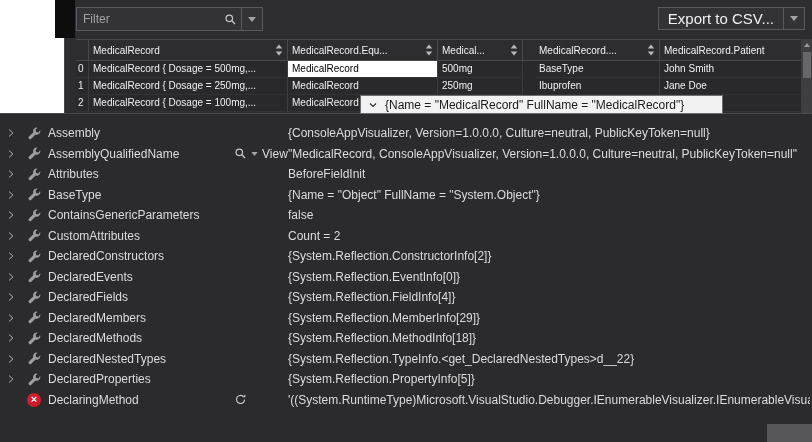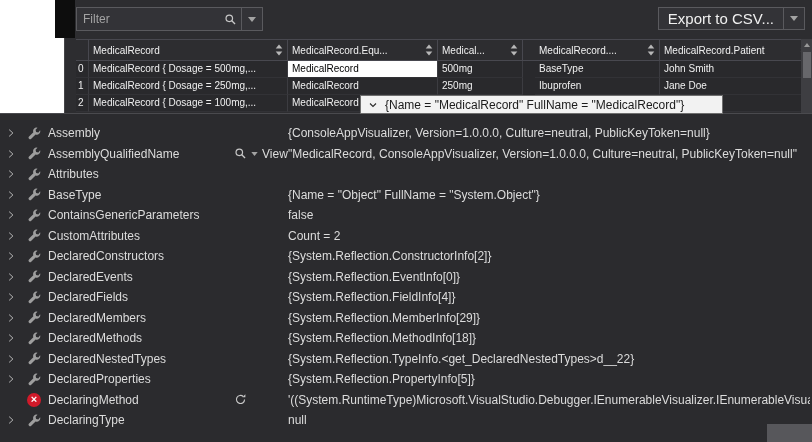--- a/index.html
+++ b/index.html
@@ -253,20 +253,21 @@
             <path d="M5.5 3.5L10.5 8L5.5 12.5" stroke="#b8b8b8" stroke-width="1.3" fill="none"></path>
           </svg>
     </span>
     <span class="picon">
       <svg width="13" height="13" viewBox="0 0 16 16">
             <path fill="#9e9e9e" d="M14.9 4.1a4.2 4.2 0 0 1-5.6 5.1L4 14.5a1.9 1.9 0 0 1-2.7-2.7l5.3-5.3a4.2 4.2 0 0 1 5.1-5.6L9.3 3.3l.7 2.7 2.7.7 2.2-2.6z"></path>
           </svg>
     </span>
     <span class="pname">Attributes</span>
     <span class="paction"></span>
+    <span class="pvalue">BeforeFieldInit</span>
   </div>
       <div class="p-row">
     <span class="exp">
       <svg width="12" height="12" viewBox="0 0 16 16">
             <path d="M5.5 3.5L10.5 8L5.5 12.5" stroke="#b8b8b8" stroke-width="1.3" fill="none"></path>
           </svg>
     </span>
     <span class="picon">
       <svg width="13" height="13" viewBox="0 0 16 16">
             <path fill="#9e9e9e" d="M14.9 4.1a4.2 4.2 0 0 1-5.6 5.1L4 14.5a1.9 1.9 0 0 1-2.7-2.7l5.3-5.3a4.2 4.2 0 0 1 5.1-5.6L9.3 3.3l.7 2.7 2.7.7 2.2-2.6z"></path>
@@ -418,31 +419,16 @@
     <span class="paction">
   <span class="refresh-btn">
     <svg width="13" height="13" viewBox="0 0 16 16">
               <path d="M13 8a5 5 0 1 1-1.6-3.7" stroke="#c8c8c8" stroke-width="1.4" fill="none"></path>
               <path d="M14 1.5v3.6h-3.6z" fill="#c8c8c8"></path>
             </svg>
   </span>
 </span>
     <span class="pvalue">'((System.RuntimeType)Microsoft.VisualStudio.Debugger.IEnumerableVisualizer.IEnumerableVisualize</span>
   </div>
-      <div class="p-row">
-    <span class="exp">
-      <svg width="12" height="12" viewBox="0 0 16 16">
-            <path d="M5.5 3.5L10.5 8L5.5 12.5" stroke="#b8b8b8" stroke-width="1.3" fill="none"></path>
-          </svg>
-    </span>
-    <span class="picon">
-      <svg width="13" height="13" viewBox="0 0 16 16">
-            <path fill="#9e9e9e" d="M14.9 4.1a4.2 4.2 0 0 1-5.6 5.1L4 14.5a1.9 1.9 0 0 1-2.7-2.7l5.3-5.3a4.2 4.2 0 0 1 5.1-5.6L9.3 3.3l.7 2.7 2.7.7 2.2-2.6z"></path>
-          </svg>
-    </span>
-    <span class="pname">DeclaringType</span>
-    <span class="paction"></span>
-    <span class="pvalue">null</span>
-  </div>
     </div>
 </div>
 
 <div class="corner"></div>
 
 </body></html>

